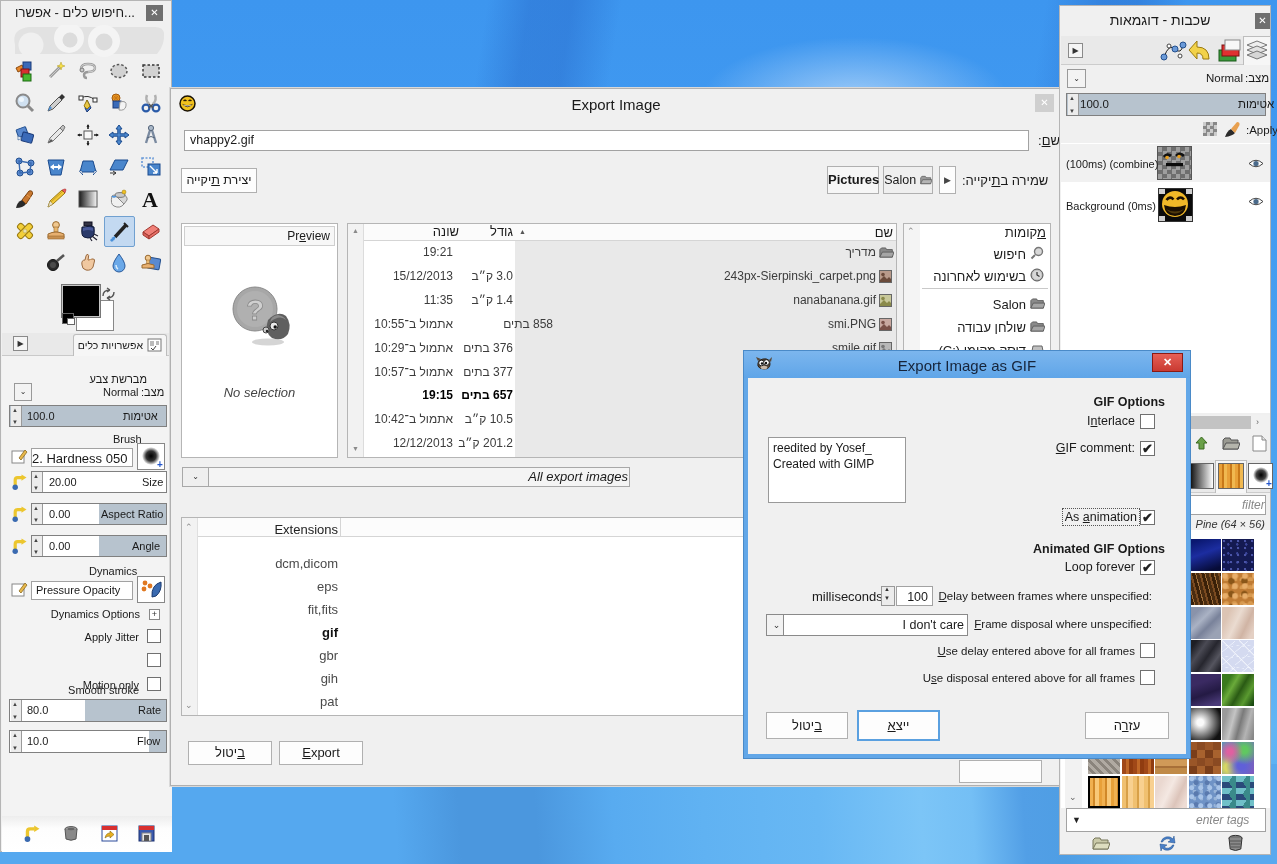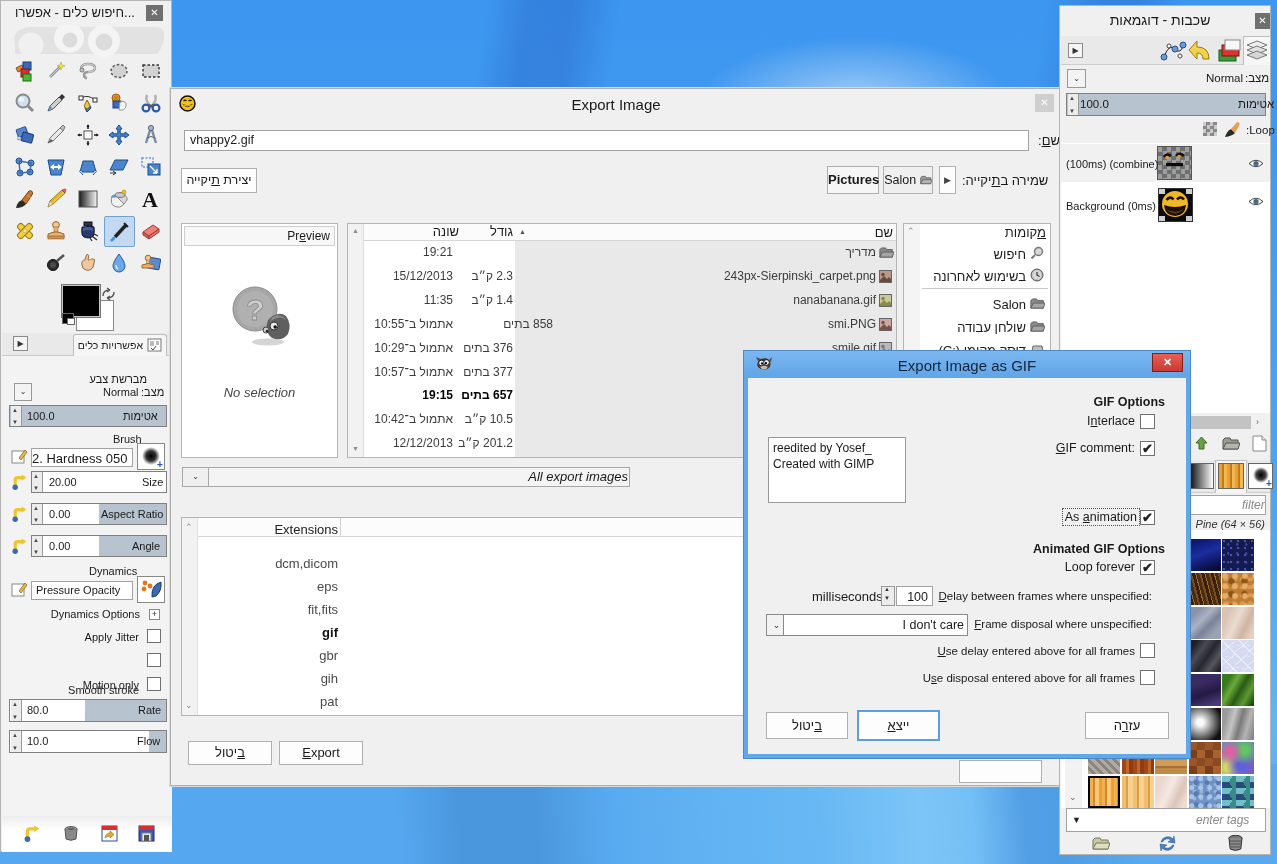--- a/index.html
+++ b/index.html
@@ -521,21 +521,21 @@
           </svg></div>
         <div class="t r" style="left:332px; top:21px; width:196px; font-size:12px; color:#3c3c3c;">מדריך</div>
         <div class="t r" style="left:80px; top:21px; width:85px; font-size:12px; direction:rtl; color:#3c3c3c;"></div>
         <div class="t r" style="left:13px; top:21px; width:92px; font-size:12px; direction:rtl; color:#3c3c3c;">19:21</div>
         <div class="t" style="left:531px; top:44.9px;"><svg width="13" height="13" viewBox="0 0 13 13">
             <rect x="0.5" y="0.5" width="12" height="12" fill="#b89a8a" stroke="#666"></rect>
             <circle cx="4" cy="4.6" r="1.8" fill="#6a4a3a"></circle>
             <path d="M1 10 L5 6 L8 9 L10 7 L12 9 L12 12 L1 12 Z" fill="#6a4a3a"></path>
           </svg></div>
         <div class="t r" style="left:332px; top:44.9px; width:196px; font-size:12px; color:#3c3c3c;">243px-Sierpinski_carpet.png</div>
-        <div class="t r" style="left:80px; top:44.9px; width:85px; font-size:12px; direction:rtl; color:#3c3c3c;">2.3 ק״ב</div>
+        <div class="t r" style="left:80px; top:44.9px; width:85px; font-size:12px; direction:rtl; color:#3c3c3c;">3.0 ק״ב</div>
         <div class="t r" style="left:13px; top:44.9px; width:92px; font-size:12px; direction:rtl; color:#3c3c3c;">15/12/2013</div>
         <div class="t" style="left:531px; top:68.8px;"><svg width="13" height="13" viewBox="0 0 13 13">
             <rect x="0.5" y="0.5" width="12" height="12" fill="#c8c89a" stroke="#666"></rect>
             <circle cx="4" cy="4.6" r="1.8" fill="#8a8a4a"></circle>
             <path d="M1 10 L5 6 L8 9 L10 7 L12 9 L12 12 L1 12 Z" fill="#8a8a4a"></path>
           </svg></div>
         <div class="t r" style="left:332px; top:68.8px; width:196px; font-size:12px; color:#3c3c3c;">nanabanana.gif</div>
         <div class="t r" style="left:80px; top:68.8px; width:85px; font-size:12px; direction:rtl; color:#3c3c3c;">1.4 ק״ב</div>
         <div class="t r" style="left:13px; top:68.8px; width:92px; font-size:12px; direction:rtl; color:#3c3c3c;">11:35</div>
         <div class="t" style="left:531px; top:92.69999999999999px;"><svg width="13" height="13" viewBox="0 0 13 13">
@@ -687,21 +687,21 @@
   <div class="t" style="left:146px; top:66px; font-size:11.5px;">Normal</div>
   <div class="t" style="left:185px; top:66px; font-size:11.5px;">:מצב</div>
 
   <div class="slider" style="left:6px; top:87px; width:200px; height:23px;">
     <div class="sfill" style="left:0; width:100%;"></div>
     <div class="spin"></div>
   </div>
   <div class="t" style="left:20px; top:92px; font-size:11.5px;">100.0</div>
   <div class="t" style="left:178px; top:92px; font-size:11.5px;">אטימות</div>
 
-  <div class="t" style="left:186px; top:118px; font-size:11.5px;">:Loop</div>
+  <div class="t" style="left:186px; top:118px; font-size:11.5px;">:Apply</div>
   <svg class="abs" style="left:163px; top:114px;" width="19" height="19" viewBox="0 0 19 19">
       <path d="M2 17 Q4 11 8 9 L12 13 Q9 16 2 17 Z" fill="#2a2a2a"></path>
       <path d="M8 9 L14 2 Q17 2 16.5 5 L12 13 Z" fill="#e8a050"></path>
     </svg>
   <div class="abs" style="left:143px; top:116px; width:14px; height:14px; background:conic-gradient(#888 0 25%, #ccc 0 50%, #888 0 75%, #ccc 0); background-size:7px 7px;"></div>
 
   <div class="abs" style="left:1px; top:137px; width:209px; height:270px; background:#fff;"></div>
   <div class="abs" style="left:1px; top:138px; width:209px; height:38px; background:#f1f1f1;"></div>
   <svg class="abs" style="left:188px; top:152px;" width="16" height="11" viewBox="0 0 16 11">
       <path d="M1 5.5 Q8 -1 15 5.5 Q8 12 1 5.5 Z" fill="#fff" stroke="#444"></path>

